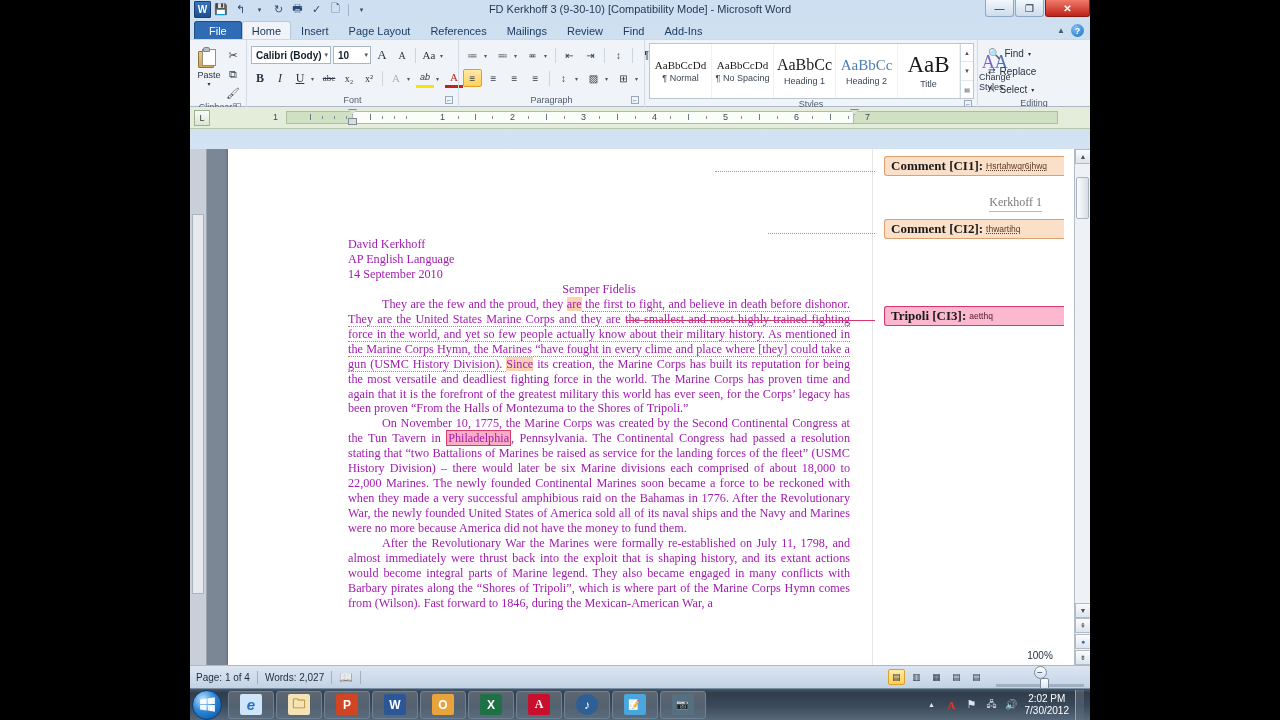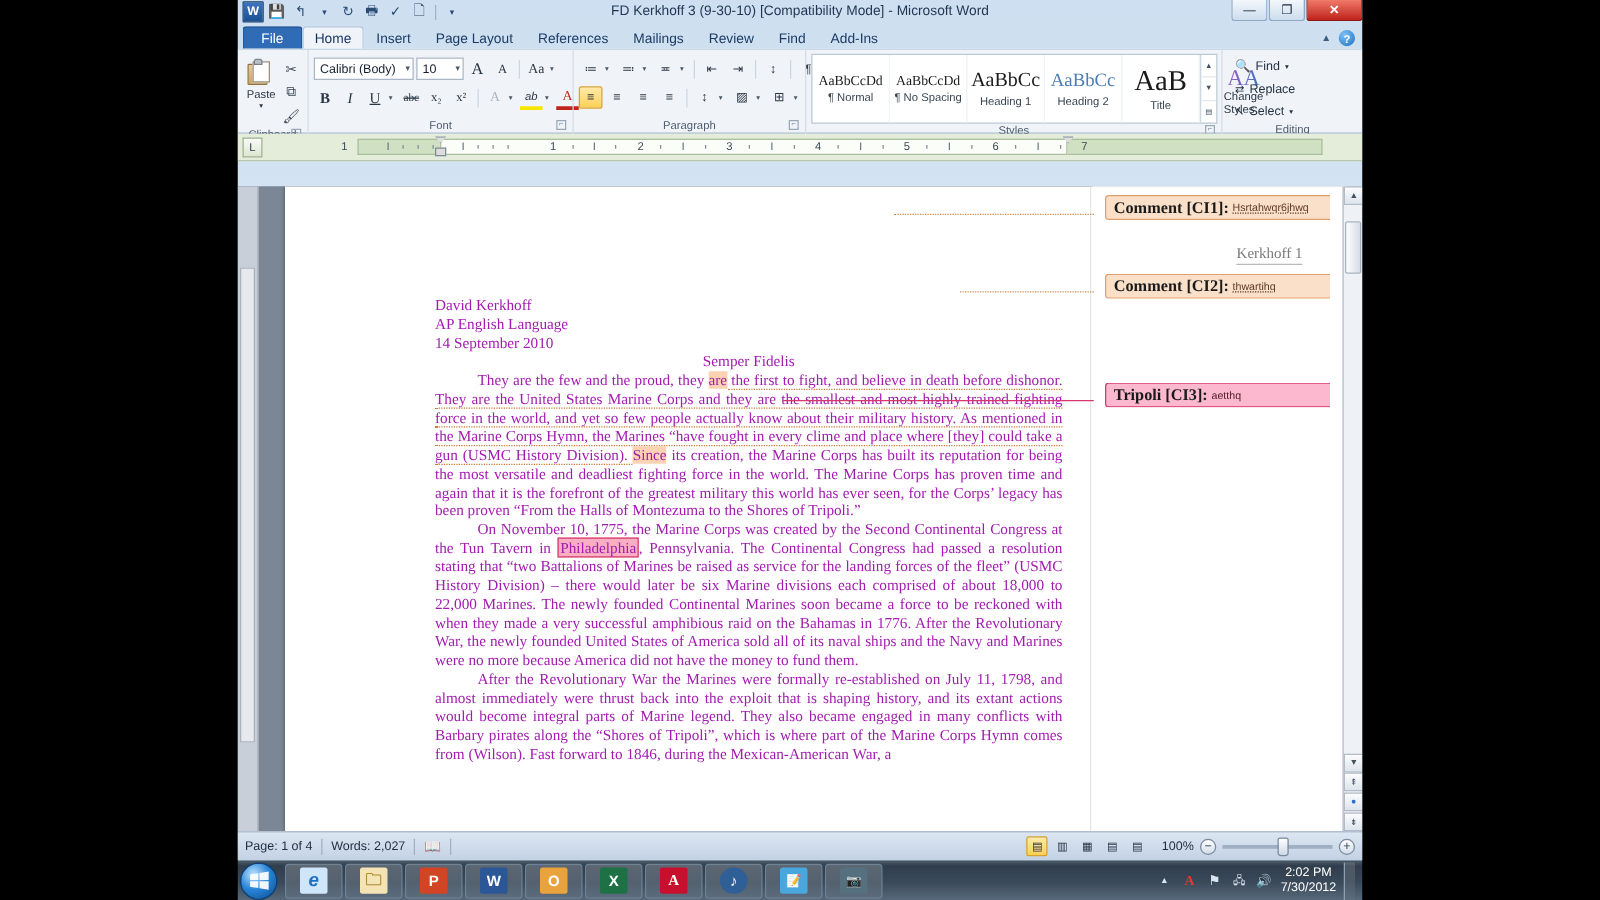--- a/index.html
+++ b/index.html
@@ -83,21 +83,21 @@
   .icon-clip .clipt { position:absolute; left:6px; top:1px; width:7px; height:5px;
         background:#b9bfc6; border:1px solid #7c838b; border-radius:2px 2px 0 0; }
   .smallbtn { width:18px; height:18px; display:flex; align-items:center;
               justify-content:center; font-size:11px; color:#3a4654; }
   .minicol { display:flex; flex-direction:column; gap:1px; padding-top:2px; }
 
   .fontrow { display:flex; align-items:center; gap:2px; height:20px; }
   .combo { height:18px; border:1px solid #a8b6c5; background:#fff;
            display:flex; align-items:center; padding:0 2px 0 4px; font-size:10px;
            color:#15202e; justify-content:space-between; }
-  .combo .cv { white-space:nowrap; overflow:hidden; }
+  .combo .cv { white-space:nowrap; overflow:hidden;font-weight:bold; }
   .combo .ar { font-size:7px; color:#4a5866; padding-left:3px; }
   .fbtn { min-width:18px; height:19px; display:flex; align-items:center;
           justify-content:center; font-size:11px; color:#2a3643; padding:0 2px; }
   .fbtn.serif { font-family:"Liberation Serif", serif; }
   .vsep { width:1px; height:15px; background:#ccd6e1; margin:0 2px; }
   .hl { border-bottom:3px solid #f7e600; }
   .rd { border-bottom:3px solid #c0241b; }
   .active-toggle { background:linear-gradient(180deg,#ffeaa8,#ffd056);
                    border:1px solid #d8a22c; border-radius:2px; }
 
@@ -197,21 +197,21 @@
   #statusbar { position:absolute; left:0; bottom:0; width:900px; height:23px;
                background:linear-gradient(180deg,#dce6f2,#c3d2e4);
                border-top:1px solid #a9b9cb; display:flex; align-items:center;
                font-size:10px; color:#1d2c3e; padding:0 6px; }
   .ssep { width:1px; height:13px; background:#9fb0c4; margin:0 7px; }
   #viewbtns { display:flex; gap:3px; margin-left:auto; align-items:center; }
   .vbtn { width:17px; height:16px; display:flex; align-items:center;
           justify-content:center; font-size:9px; color:#2b3a4c; }
   .vbtn.on { background:linear-gradient(180deg,#ffeaa8,#ffd056);
              border:1px solid #d8a22c; border-radius:2px; }
-  #zoomslider { display:flex; align-items:center; gap:5px; margin-left:8px; }
+  #zoomslider { display:flex; align-items:center; gap:5px; margin-left:8px;flex-direction:column; }
   .zcirc { width:13px; height:13px; border-radius:50%; border:1px solid #7b8b9e;
            background:linear-gradient(180deg,#fff,#d2dce8); font-size:10px;
            display:flex; align-items:center; justify-content:center; color:#33455a; }
   #ztrack { width:88px; height:3px; background:#9fb0c4; position:relative; }
   #zthumb { position:absolute; left:44px; top:-6px; width:9px; height:15px;
             background:linear-gradient(180deg,#fff,#cdd8e5); border:1px solid #7b8b9e;
             border-radius:2px 2px 3px 3px; }
 
   
   #taskbar { position:absolute; left:190px; bottom:0; width:900px; height:32px;

